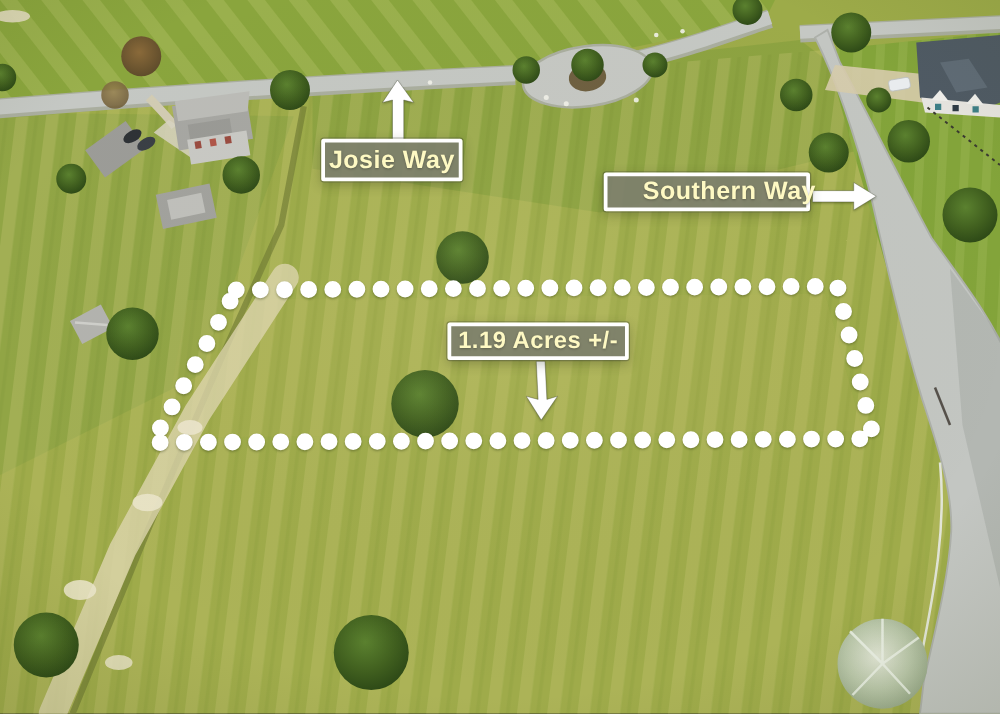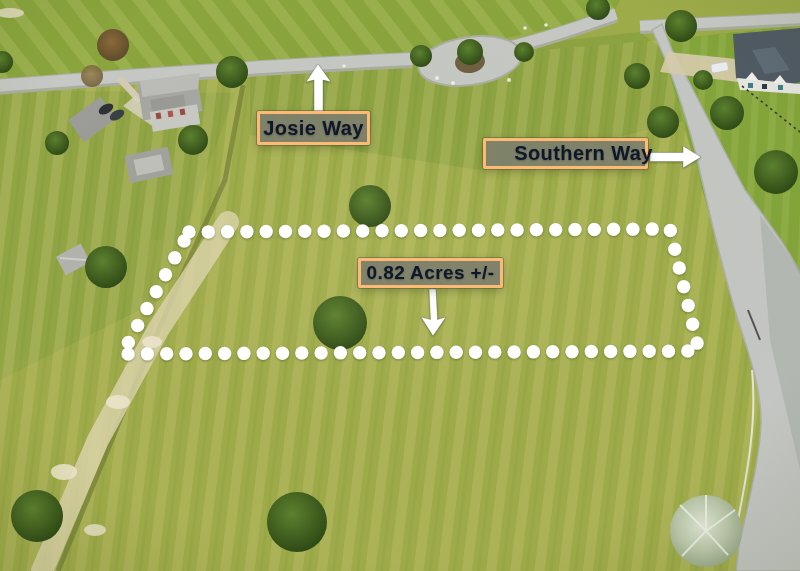--- a/index.html
+++ b/index.html
@@ -5,22 +5,22 @@
   html,body{margin:0;padding:0;background:#222;}
   .stage{
     position:relative;width:800px;height:571px;overflow:hidden;
     font-family:"Liberation Sans",sans-serif;
   }
   .scene{position:absolute;inset:0;}
   .ann{position:absolute;inset:0;pointer-events:none;}
   .ann-label{
     position:absolute;display:flex;align-items:center;justify-content:center;
     background:rgba(125,127,108,.92);
-    border:3px solid #fdba74;border-radius:2px;
-    color:#0f172a;font-weight:700;letter-spacing:.4px;
+    border:3px solid #ffffff;border-radius:2px;
+    color:#fef9c3;font-weight:700;letter-spacing:.4px;
     box-shadow:0 0 0 1px rgba(70,75,55,.40),0 3px 9px rgba(40,45,20,.30);
     text-shadow:0 1px 2px rgba(0,0,0,.28);
     box-sizing:border-box;white-space:nowrap;
   }
   #lbl-josie{left:257px;top:111px;width:113px;height:34px;font-size:20px;}
   #lbl-southern{left:483px;top:138px;width:165px;height:31px;font-size:20px;padding-left:36px;}
   #lbl-acres{left:358px;top:258px;width:145px;height:30px;font-size:19px;}
   .dots{filter:drop-shadow(0 1px 1px rgba(30,40,10,.35));}
   .arrow{filter:drop-shadow(0 1px 1px rgba(30,40,10,.35));}
 </style>
@@ -204,16 +204,16 @@
     <path class="arrow" d="M433,336 L446,317 L437.5,319.5 L436,289 L429,289 L430.5,319.5 L421,317 Z" fill="#ffffff" stroke="rgba(60,65,45,0.35)" stroke-width="0.8"></path>
   </svg>
 
   <div id="lbl-josie" class="ann-label">
     <span>Josie Way</span>
   </div>
   <div id="lbl-southern" class="ann-label">
     <span>Southern Way</span>
   </div>
   <div id="lbl-acres" class="ann-label">
-    <span>0.82 Acres +/-</span>
+    <span>1.19 Acres +/-</span>
   </div>
 
 </div>
 
 </body></html>

